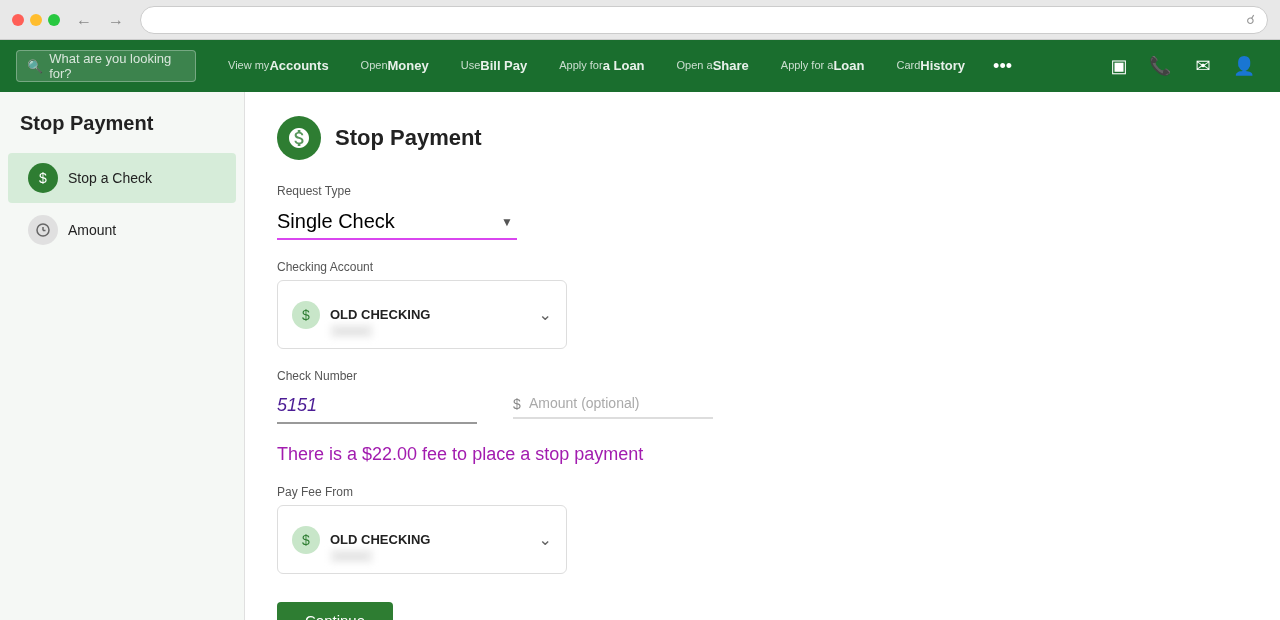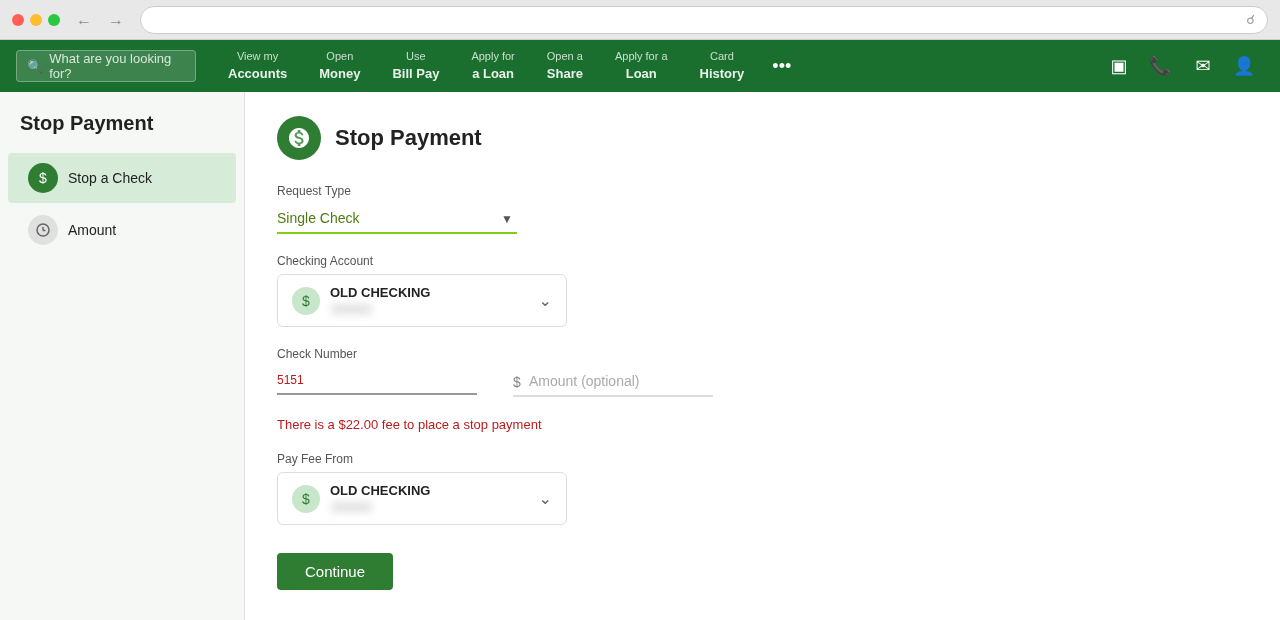--- a/index.html
+++ b/index.html
@@ -52,21 +52,20 @@
       height: 32px;
       cursor: text;
     }
     .search-bar span { opacity: 0.8; }
     .nav-items { display: flex; align-items: center; flex: 1; margin-left: 16px; }
     .nav-item {
       color: rgba(255,255,255,0.9);
       padding: 0 16px;
       height: 52px;
       display: flex;
-      flex-direction: column;
       align-items: center;
       justify-content: center;
       cursor: pointer;
       text-decoration: none;
       font-size: 12px;
       line-height: 1.4;
       text-align: center;
     }
     .nav-item .label-top { font-size: 11px; opacity: 0.85; }
     .nav-item .label-bottom { font-weight: 600; font-size: 13px; }
@@ -156,25 +155,25 @@
     .form-section { margin-bottom: 20px; }
     .form-label { font-size: 12px; color: #555; margin-bottom: 6px; display: block; font-weight: 500; }
 
     .select-wrapper {
       position: relative;
       width: 240px;
     }
     .form-select {
       width: 100%;
       border: none;
-      border-bottom: 2px solid #84cc16;
+      border-bottom: 2px solid #d946ef;
       background: transparent;
       padding: 6px 24px 6px 0;
-      font-size: 14px;
-      color: #4d7c0f;
+      font-size: 20px;
+      color: #000000;
       appearance: none;
       cursor: pointer;
       outline: none;
     }
     .select-arrow {
       position: absolute;
       right: 4px;
       top: 50%;
       transform: translateY(-50%);
       pointer-events: none;
@@ -199,52 +198,53 @@
       height: 28px;
       border-radius: 50%;
       background: #c8e6c9;
       color: #2e7d32;
       display: flex;
       align-items: center;
       justify-content: center;
       font-size: 14px;
       flex-shrink: 0;
     }
-    .account-info { flex: 1; }
+    .account-info { flex: 1; margin-top: 16px; }
     .account-name { font-size: 13px; font-weight: 600; color: #222; }
     .account-number { font-size: 11px; color: #aaa; background: #eee; border-radius: 3px; padding: 1px 6px; display: inline-block; margin-top: 2px; }
     .account-chevron { color: #666; font-size: 16px; margin-left: auto; }
 
     .inputs-row { display: flex; gap: 36px; margin-bottom: 8px; }
     .input-group { display: flex; flex-direction: column; }
     .form-input {
       border: none;
       border-bottom: 2px solid #999;
       padding: 6px 0;
-      font-size: 12px;
-      color: #b91c1c;
+      font-size: 18px;
+      color: #4c1d95;
       outline: none;
       width: 200px;
       background: transparent;
+      font-style: italic;
     }
     .amount-wrapper { position: relative; }
     .dollar-sign {
       position: absolute;
       left: 0;
       top: 50%;
       transform: translateY(-50%);
       color: #888;
       font-size: 14px;
     }
     .amount-input { border: none; border-bottom: 2px solid #ddd; padding: 6px 0 6px 16px; font-size: 14px; color: #a16207; outline: none; width: 200px; background: transparent; }
     .amount-input::placeholder { color: #aaa; }
 
     .fee-notice {
-      color: #b91c1c;
-      font-size: 13px;
+      color: #a21caf;
+      font-size: 18px;
       margin: 16px 0 20px;
     }
 
     .continue-btn {
       background: #2e7d32;
       color: white;
       border: none;
       border-radius: 4px;
       padding: 10px 28px;
       font-size: 15px;

